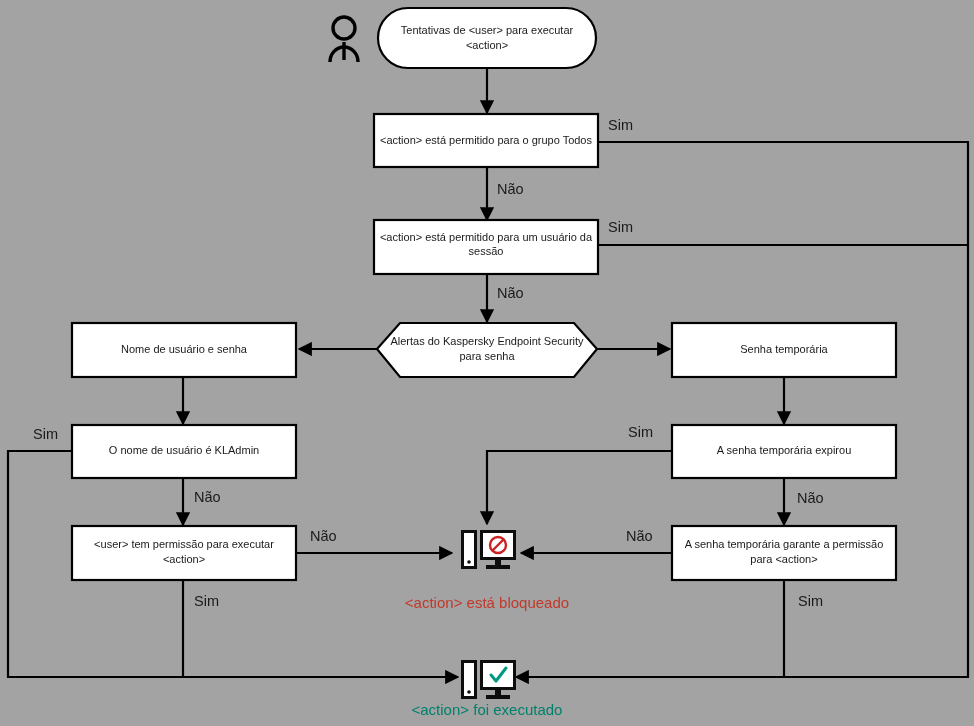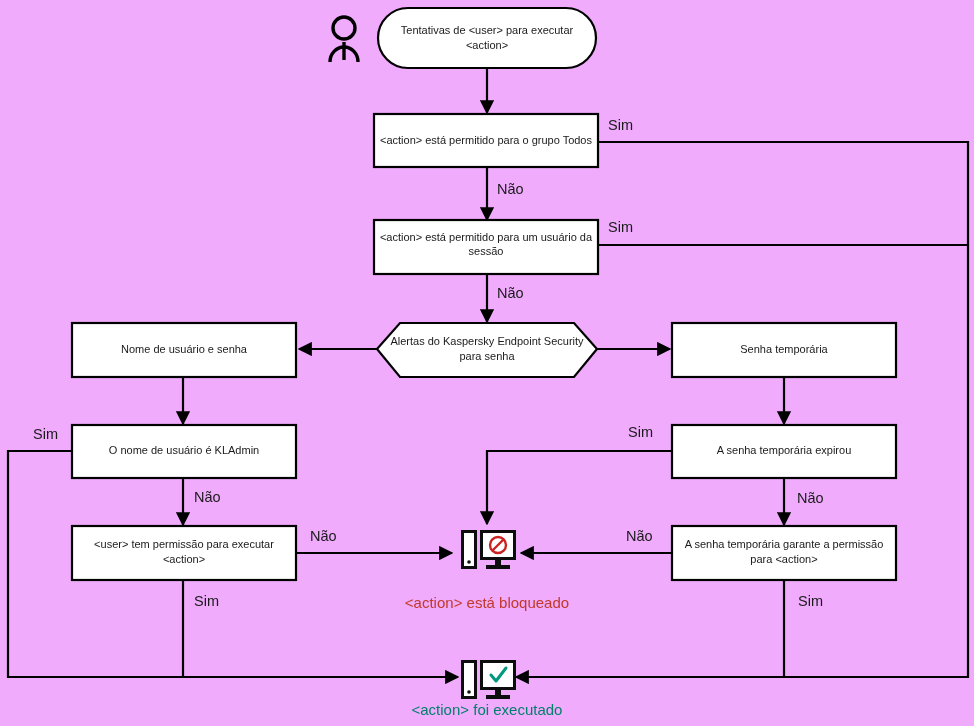--- a/index.html
+++ b/index.html
@@ -4,21 +4,21 @@
 <style>
   html, body {
     margin: 0;
     padding: 0;
     background: #ffffff;
   }
   #canvas {
     position: relative;
     width: 974px;
     height: 726px;
-    background: #f0abfc;
+    background: #a3a3a3;
     font-family: "Liberation Sans", sans-serif;
   }
   svg.diagram {
     position: absolute;
     top: 0;
     left: 0;
     width: 974px;
     height: 726px;
     overflow: visible;
   }

